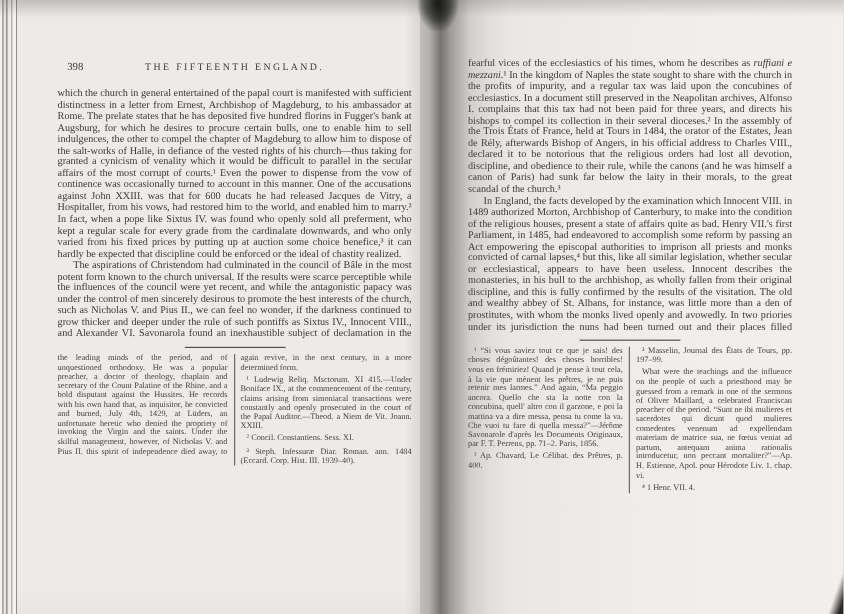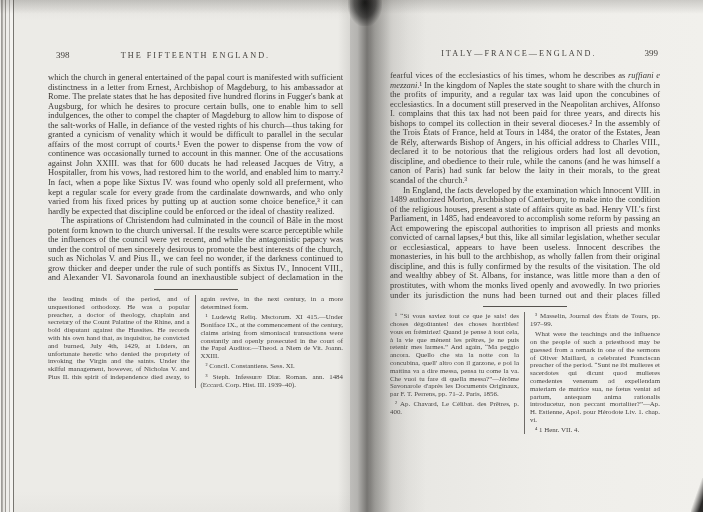--- a/index.html
+++ b/index.html
@@ -111,25 +111,20 @@
           <p>again revive, in the next century, in a more determined form.</p>
           <p class="fnind">¹ Ludewig Reliq. Msctorum. XI 415.—Under Boniface IX., at the commencement of the century, claims arising from simoniacal transactions were constantly and openly prosecuted in the court of the Papal Auditor.—Theod. a Niem de Vit. Joann. XXIII.</p>
           <p class="fnind">² Concil. Constantiens. Sess. XI.</p>
           <p class="fnind">³ Steph. Infessuræ Diar. Roman. ann. 1484 (Eccard. Corp. Hist. III. 1939–40).</p>
         </div>
       </div>
     </div>
   </div>
 
   <div class="page right">
-    <div class="pghead">
-      <span></span>
-      <span class="title">ITALY—FRANCE—ENGLAND.</span>
-      <span class="num r">399</span>
-    </div>
     <div class="bodytext">
       <p><span>fearful vices of the ecclesiastics of his times, whom he describes as </span><i>ruffiani e mezzani</i><span>.¹ In the kingdom of Naples the state sought to share with the church in the profits of impurity, and a regular tax was laid upon the concubines of ecclesiastics. In a document still preserved in the Neapolitan archives, Alfonso I. complains that this tax had not been paid for three years, and directs his bishops to compel its collection in their several dioceses.² In the assembly of the Trois États of France, held at Tours in 1484, the orator of the Estates, Jean de Rély, afterwards Bishop of Angers, in his official address to Charles VIII., declared it to be notorious that the religious orders had lost all devotion, discipline, and obedience to their rule, while the canons (and he was himself a canon of Paris) had sunk far below the laity in their morals, to the great scandal of the church.³</span></p>
       <p class="indent cont-last">In England, the facts developed by the examination which Innocent VIII. in 1489 authorized Morton, Archbishop of Canterbury, to make into the condition of the religious houses, present a state of affairs quite as bad. Henry VII.'s first Parliament, in 1485, had endeavored to accomplish some reform by passing an Act empowering the episcopal authorities to imprison all priests and monks convicted of carnal lapses,⁴ but this, like all similar legislation, whether secular or ecclesiastical, appears to have been useless. Innocent describes the monasteries, in his bull to the archbishop, as wholly fallen from their original discipline, and this is fully confirmed by the results of the visitation. The old and wealthy abbey of St. Albans, for instance, was little more than a den of prostitutes, with whom the monks lived openly and avowedly. In two priories under its jurisdiction the nuns had been turned out and their places filled</p>
     </div>
     <div class="fnblock">
       <div class="fnrule"></div>
       <div class="fncols">
         <div class="fncol c1">
           <p class="fnind">¹ “Si vous saviez tout ce que je sais! des choses dégoûtantes! des choses horribles! vous en frémiriez! Quand je pense à tout cela, à la vie que mènent les prêtres, je ne puis retenir mes larmes.” And again, “Ma peggio ancora. Quello che sta la notte con la concubina, quell' altro con il garzone, e poi la mattina va a dire messa, pensa tu come la va. Che vuoi tu fare di quella messa?”—Jérôme Savonarole d'après les Documents Originaux, par F. T. Perrens, pp. 71–2. Paris, 1856.</p>
           <p class="fnind">² Ap. Chavard, Le Célibat. des Prêtres, p. 400.</p>

